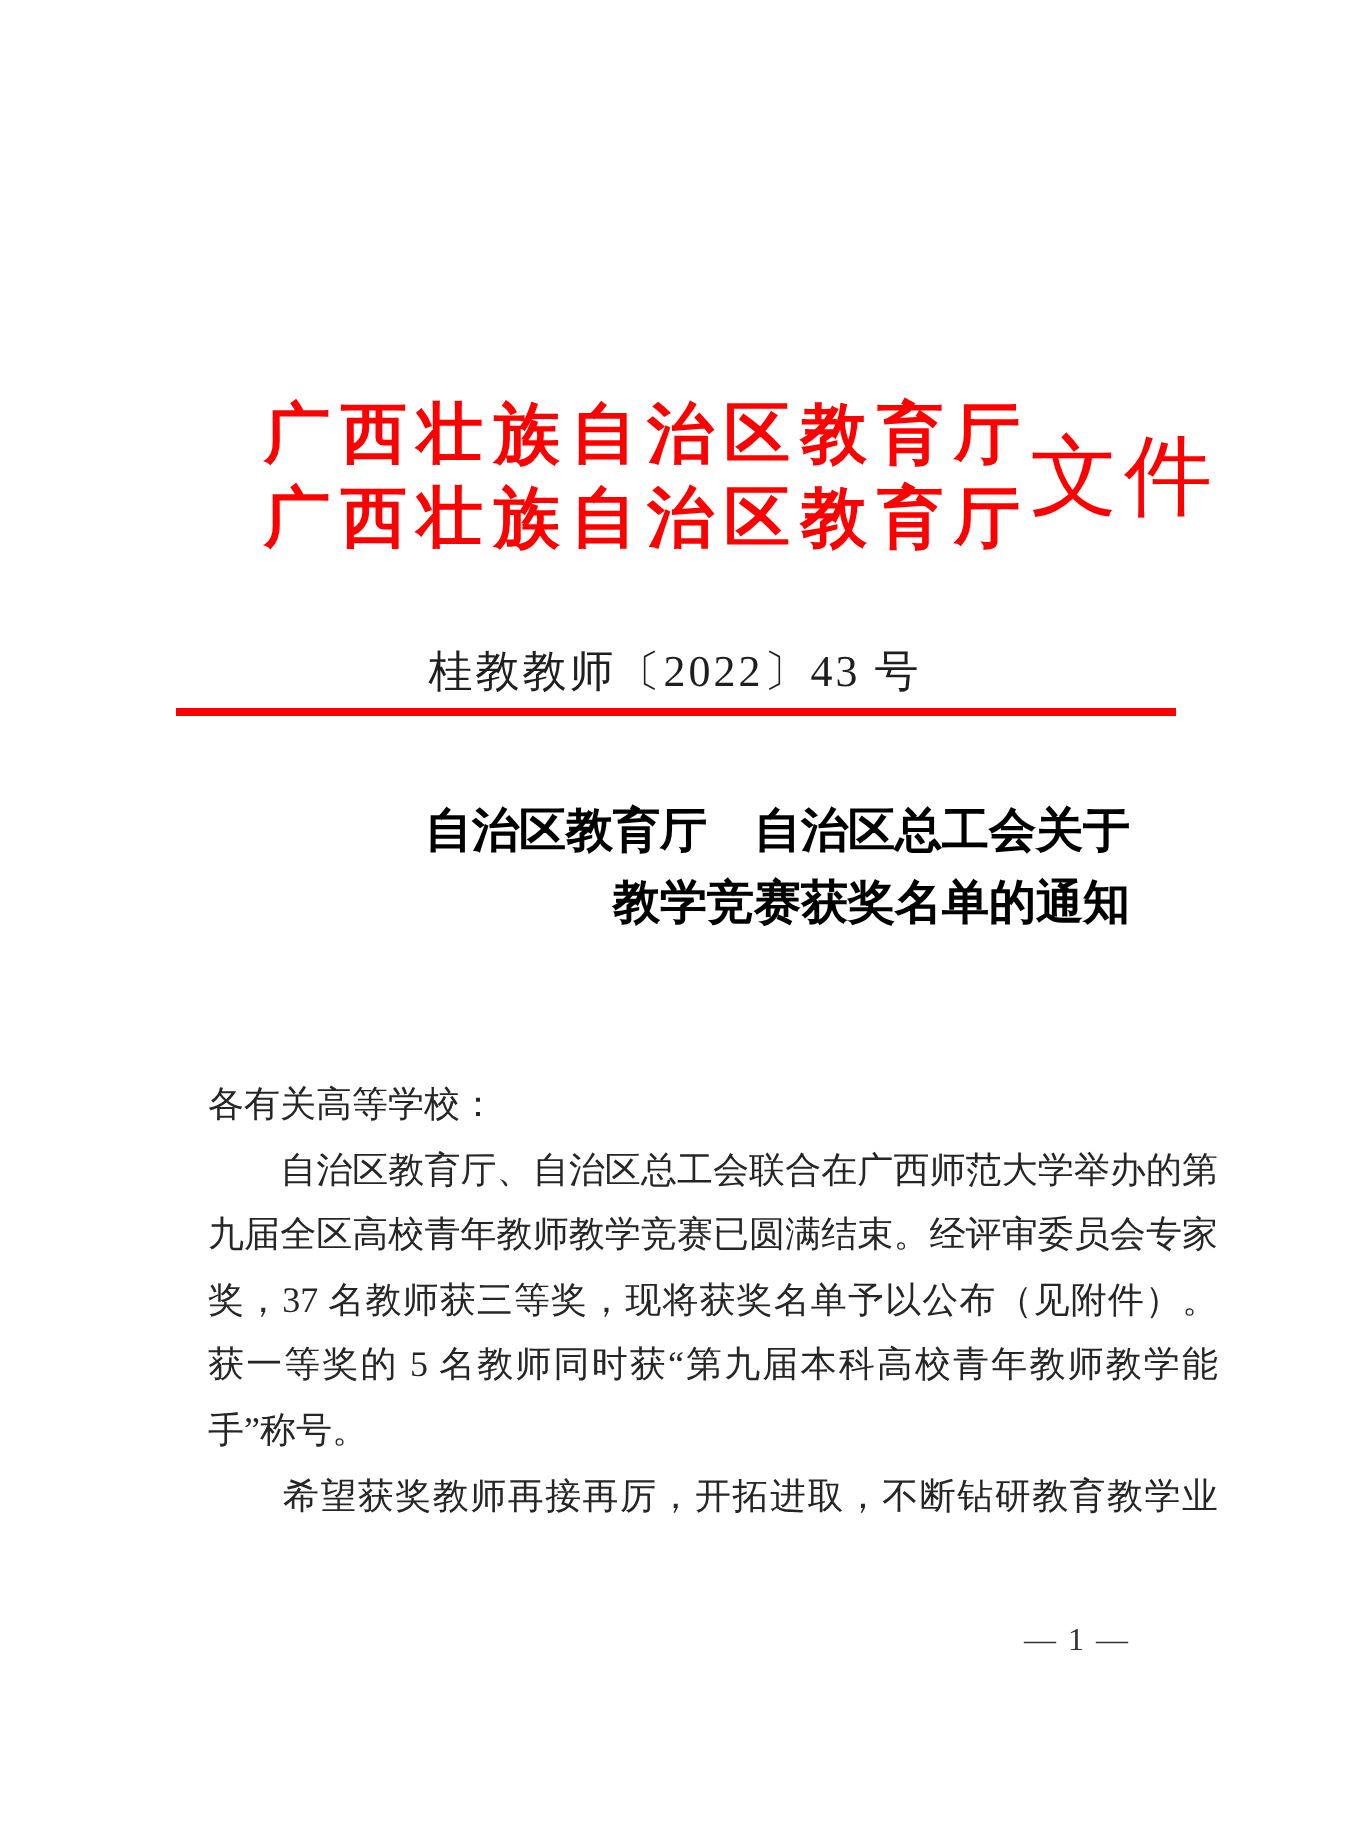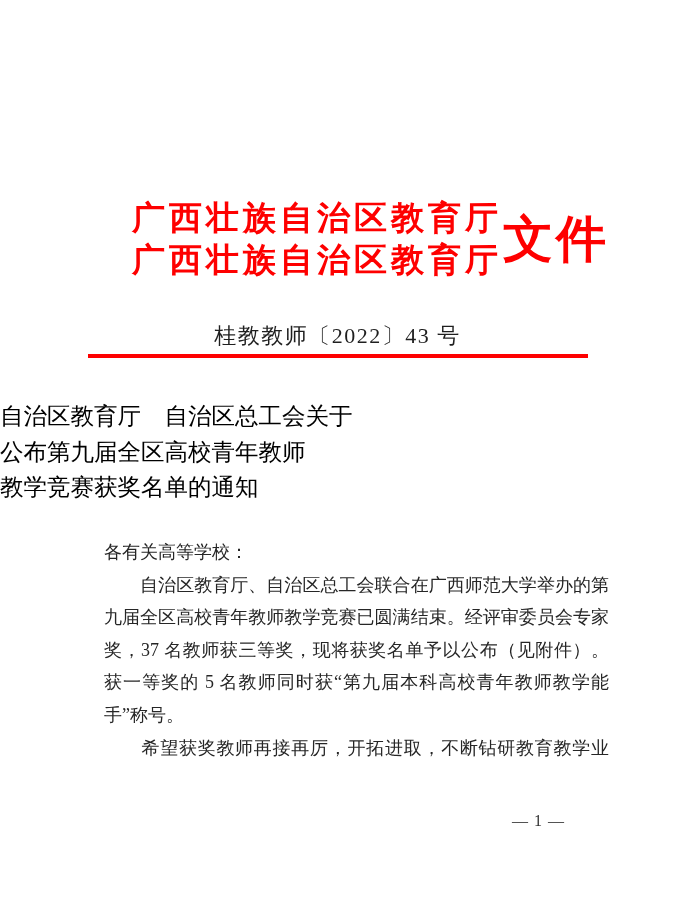--- a/index.html
+++ b/index.html
@@ -11,34 +11,34 @@
   .header-row {
     position:absolute; left:95px; top:197px; width:514px; height:84px;
     display:flex; align-items:center;
   }
   .agency-col { width:416px;margin-left:37px; }
   .agency-line {
     font-size:33px; font-weight:bold; color:#fe0000; line-height:42px;
     text-align:justify; text-align-last:justify; text-justify:inter-character;
   }
   .doc-type {
-    font-size:50px; font-weight:bold; color:#fe0000; line-height:1;
+    font-size:44px; font-weight:normal; color:#fe0000; line-height:1;
     margin-left:5px; letter-spacing:3px; white-space:nowrap;
   }
   .doc-number {
     position:absolute; left:0; top:321px; width:675px; text-align:center;
     font-size:22px; color:#1f1f1f; letter-spacing:1.5px;
   }
   .red-rule {
     position:absolute; left:88px; top:354px; width:500px; height:4px;
     background:#fe0000;
   }
   .title-block {
-    position:absolute; left:0; top:399px; width:565px; text-align:left;
-    font-size:23.5px; font-weight:normal; color:#000000; line-height:35.5px;
+    position:absolute; left:0; top:399px; width:565px; text-align:right;
+    font-size:23.5px; font-weight:bold; color:#000000; line-height:35.5px;
   }
   .body-block {
     position:absolute; left:104px; top:536px; width:505px;
     font-size:18px; color:#262626; line-height:32.6px;
   }
   .b-line { height:32.6px; overflow:hidden; }
   .b-just { text-align:justify; text-align-last:justify; text-justify:inter-character; }
   .b-left { text-align:left; }
   .page-number {
     position:absolute; left:512px; top:812px; white-space:nowrap;
@@ -57,21 +57,20 @@
     </div>
     <div class="doc-type">文件</div>
   </div>
 
   <div class="doc-number">桂教教师〔2022〕43 号</div>
 
   <div class="red-rule"></div>
 
   <div class="title-block">
     <div>自治区教育厅　自治区总工会关于</div>
-    <div>公布第九届全区高校青年教师</div>
     <div>教学竞赛获奖名单的通知</div>
   </div>
 
   <div class="body-block">
     <div class="b-line b-left">各有关高等学校：</div>
     <div class="b-line b-just">　　自治区教育厅、自治区总工会联合在广西师范大学举办的第</div>
     <div class="b-line b-just">九届全区高校青年教师教学竞赛已圆满结束。经评审委员会专家</div>
     <div class="b-line b-just">奖，37 名教师获三等奖，现将获奖名单予以公布（见附件）。荣</div>
     <div class="b-line b-just">获一等奖的 5 名教师同时获“第九届本科高校青年教师教学能</div>
     <div class="b-line b-left">手”称号。</div>

